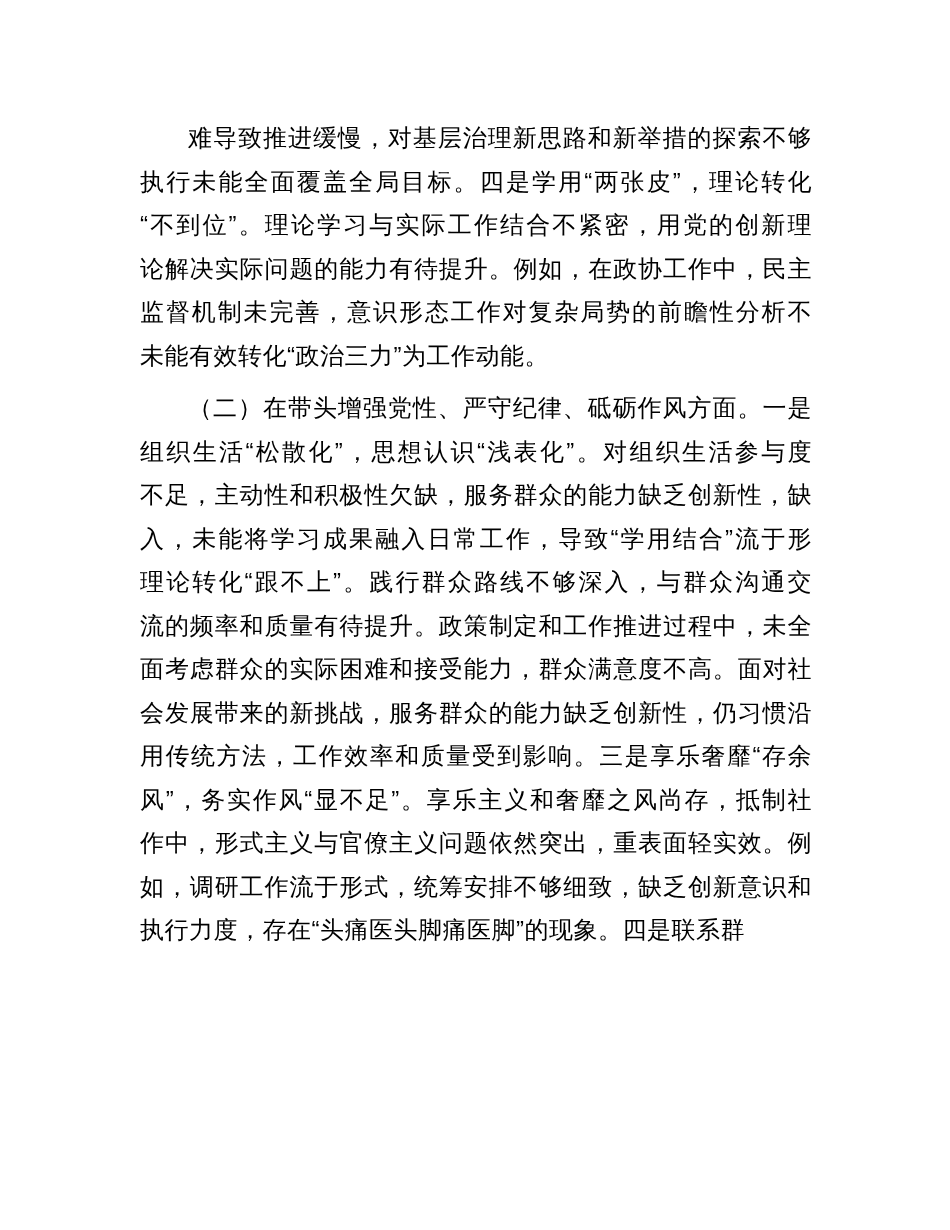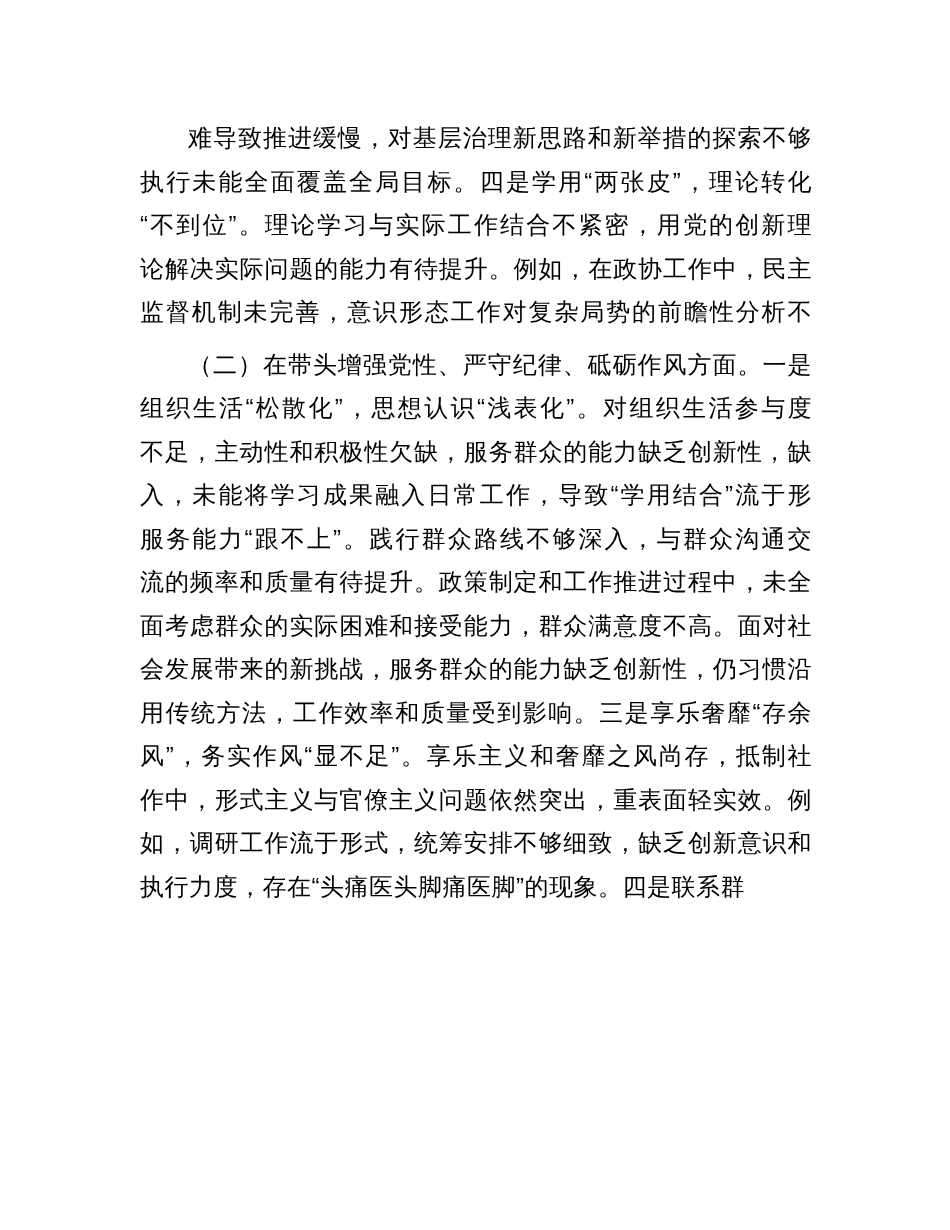--- a/index.html
+++ b/index.html
@@ -40,27 +40,28 @@
 <body>
 
 <div class="page" style="background: rgb(255, 255, 255);">
   <div class="text-block" id="doc-body" style="color: rgb(0, 0, 0);">
       <div class="paragraph">
         <div class="line indent">难导致推进缓慢，对基层治理新思路和新举措的探索不够</div>
         <div class="line">执行未能全面覆盖全局目标。四是学用“两张皮”，理论转化</div>
         <div class="line">“不到位”。理论学习与实际工作结合不紧密，用党的创新理</div>
         <div class="line">论解决实际问题的能力有待提升。例如，在政协工作中，民主</div>
         <div class="line">监督机制未完善，意识形态工作对复杂局势的前瞻性分析不足，</div>
+        <div class="line last">未能有效转化“政治三力”为工作动能。</div>
       </div>
       <div class="paragraph">
         <div class="line indent">（二）在带头增强党性、严守纪律、砥砺作风方面。一是</div>
         <div class="line">组织生活“松散化”，思想认识“浅表化”。对组织生活参与度</div>
         <div class="line">不足，主动性和积极性欠缺，服务群众的能力缺乏创新性，缺</div>
         <div class="line">入，未能将学习成果融入日常工作，导致“学用结合”流于形</div>
-        <div class="line">服务能力“跟不上”。践行群众路线不够深入，与群众沟通交</div>
+        <div class="line">理论转化“跟不上”。践行群众路线不够深入，与群众沟通交</div>
         <div class="line">流的频率和质量有待提升。政策制定和工作推进过程中，未全</div>
         <div class="line">面考虑群众的实际困难和接受能力，群众满意度不高。面对社</div>
         <div class="line">会发展带来的新挑战，服务群众的能力缺乏创新性，仍习惯沿</div>
         <div class="line">用传统方法，工作效率和质量受到影响。三是享乐奢靡“存余</div>
         <div class="line">风”，务实作风“显不足”。享乐主义和奢靡之风尚存，抵制社</div>
         <div class="line">作中，形式主义与官僚主义问题依然突出，重表面轻实效。例</div>
         <div class="line">如，调研工作流于形式，统筹安排不够细致，缺乏创新意识和</div>
         <div class="line last">执行力度，存在“头痛医头脚痛医脚”的现象。四是联系群</div>
       </div>
     </div>

